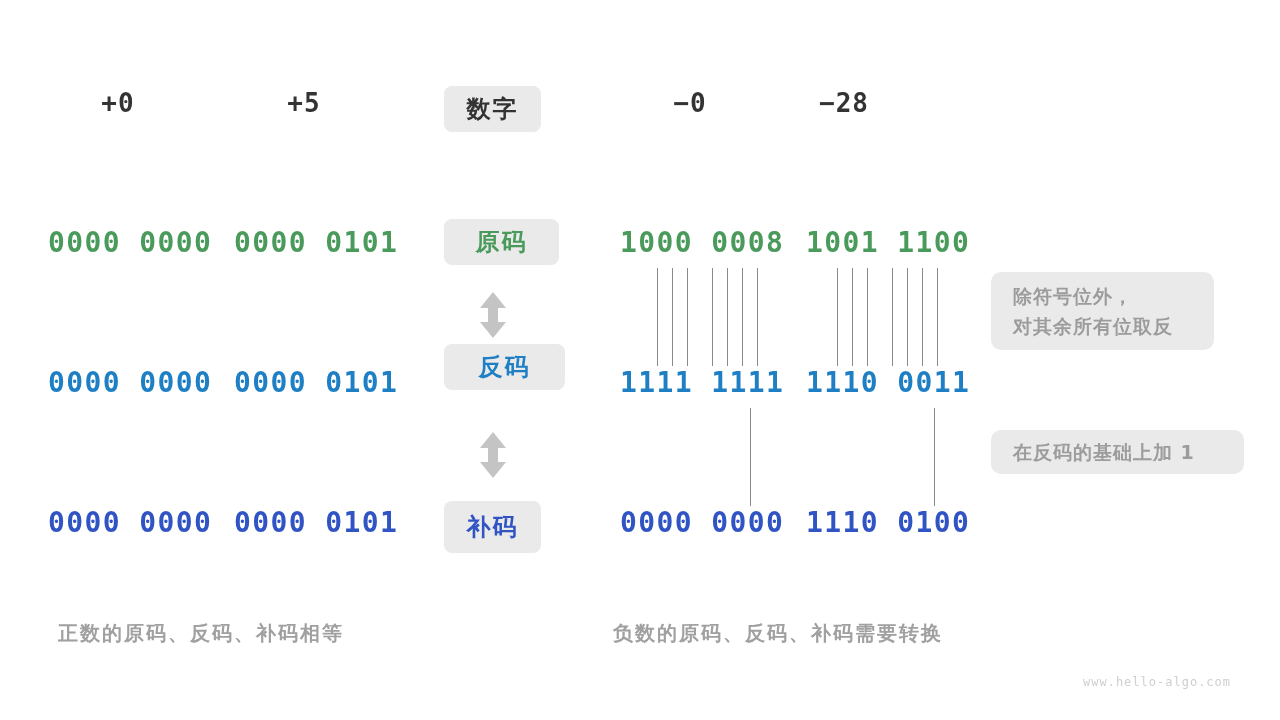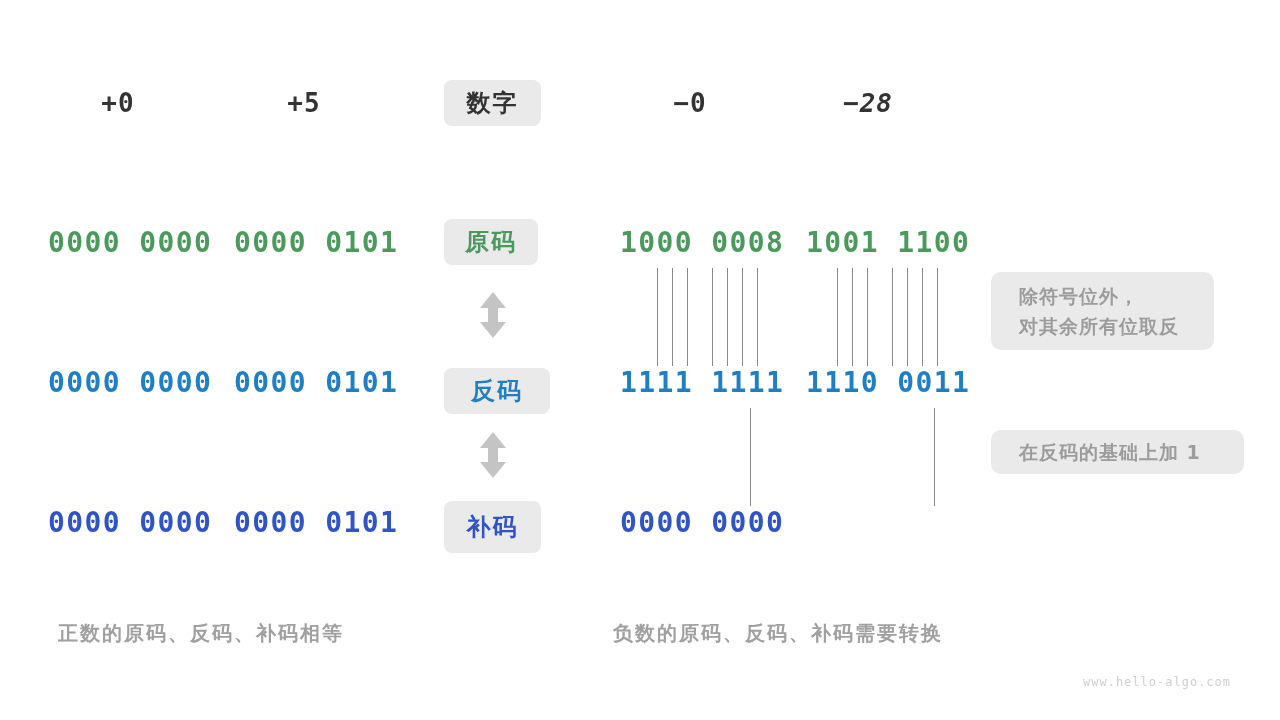--- a/index.html
+++ b/index.html
@@ -72,21 +72,21 @@
     border-radius: 10px;
     color: #9c9c9c;
     font-family: "DejaVu Sans", "Liberation Sans", sans-serif;
     font-weight: bold;
     font-size: 19px;
     line-height: 30px;
     letter-spacing: 1px;
     display: flex;
     align-items: center;
     white-space: pre-line;
-    padding: 0 28px;
+    padding: 0 22px;
   }
 
   
   .caption {
     position: absolute;
     color: #a0a0a0;
     font-family: "DejaVu Sans", "Liberation Sans", sans-serif;
     font-weight: bold;
     font-size: 20px;
     letter-spacing: 2px;
@@ -104,31 +104,31 @@
 </style>
 </head>
 <body>
 
 <div id="stage">
 
   <div class="cell hdr" style="left:58px;  top:86px; width:120px;">+0</div>
 
   <div class="cell hdr" style="left:244px; top:86px; width:120px;">+5</div>
 
-  <div class="pill pill-num" style="left:444px; top:80px; width:97px; height:46px;">数字</div>
+  <div class="pill pill-num" style="left:444px; top:86px; width:97px; height:46px;">数字</div>
 
   <div class="cell hdr" style="left:630px; top:86px; width:120px;">−0</div>
 
-  <div class="cell hdr" style="left:808px; top:86px; width:120px;font-style:italic;">−28</div>
+  <div class="cell hdr" style="left:784px; top:86px; width:120px;">−28</div>
 
   <div class="cell bits c-orig" style="left:48px;  top:228px; width:140px;">0000 0000</div>
 
   <div class="cell bits c-orig" style="left:234px; top:228px; width:140px;">0000 0101</div>
 
-  <div class="pill pill-orig" style="left:444px; top:219px; width:94px; height:46px;">原码</div>
+  <div class="pill pill-orig" style="left:444px; top:219px; width:115px; height:46px;">原码</div>
 
   <div class="cell bits c-orig" style="left:620px; top:228px; width:140px;">1000 0008</div>
 
   <div class="cell bits c-orig" style="left:806px; top:228px; width:140px;">1001 1100</div>
 
   <div class="vline" style="left:657px;  top:268px; height:98px;"></div>
   <div class="vline" style="left:672px;  top:268px; height:98px;"></div>
   <div class="vline" style="left:687px;  top:268px; height:98px;"></div>
   <div class="vline" style="left:712px;  top:268px; height:98px;"></div>
   <div class="vline" style="left:727px;  top:268px; height:98px;"></div>
@@ -146,21 +146,21 @@
   <div class="arrow" style="left:473px; top:290px;">
     <svg width="40" height="50" viewBox="0 0 40 50">
       <path d="M20 2 L33 18 L25 18 L25 32 L33 32 L20 48 L7 32 L15 32 L15 18 L7 18 Z" fill="#c4c4c4"></path>
     </svg>
   </div>
 
   <div class="cell bits c-ones" style="left:48px;  top:368px; width:140px;">0000 0000</div>
 
   <div class="cell bits c-ones" style="left:234px; top:368px; width:140px;">0000 0101</div>
 
-  <div class="pill pill-ones" style="left:444px; top:368px; width:106px; height:46px;">反码</div>
+  <div class="pill pill-ones" style="left:444px; top:344px; width:121px; height:46px;">反码</div>
 
   <div class="cell bits c-ones" style="left:620px; top:368px; width:140px;">1111 1111</div>
 
   <div class="cell bits c-ones" style="left:806px; top:368px; width:140px;">1110 0011</div>
 
   <div class="vline" style="left:750px; top:408px; height:98px;"></div>
   <div class="vline" style="left:934px; top:408px; height:98px;"></div>
 
   <div class="arrow" style="left:473px; top:430px;">
     <svg width="40" height="50" viewBox="0 0 40 50">
@@ -169,20 +169,21 @@
   </div>
 
   <div class="cell bits c-twos" style="left:48px;  top:508px; width:140px;">0000 0000</div>
 
   <div class="cell bits c-twos" style="left:234px; top:508px; width:140px;">0000 0101</div>
 
   <div class="pill pill-twos" style="left:444px; top:501px; width:97px; height:52px;">补码</div>
 
   <div class="cell bits c-twos" style="left:620px; top:508px; width:140px;">0000 0000</div>
 
+  <div class="cell bits c-twos" style="left:806px; top:508px; width:140px;">1110 0100</div>
 
   <div class="note" style="left:991px; top:272px; width:223px; height:78px;">除符号位外，
 对其余所有位取反</div>
 
   <div class="note" style="left:991px; top:430px; width:253px; height:44px;">在反码的基础上加 1</div>
 
   <div class="caption" style="left:58px;  top:620px;">正数的原码、反码、补码相等</div>
 
   <div class="caption" style="left:613px; top:620px;">负数的原码、反码、补码需要转换</div>
 

